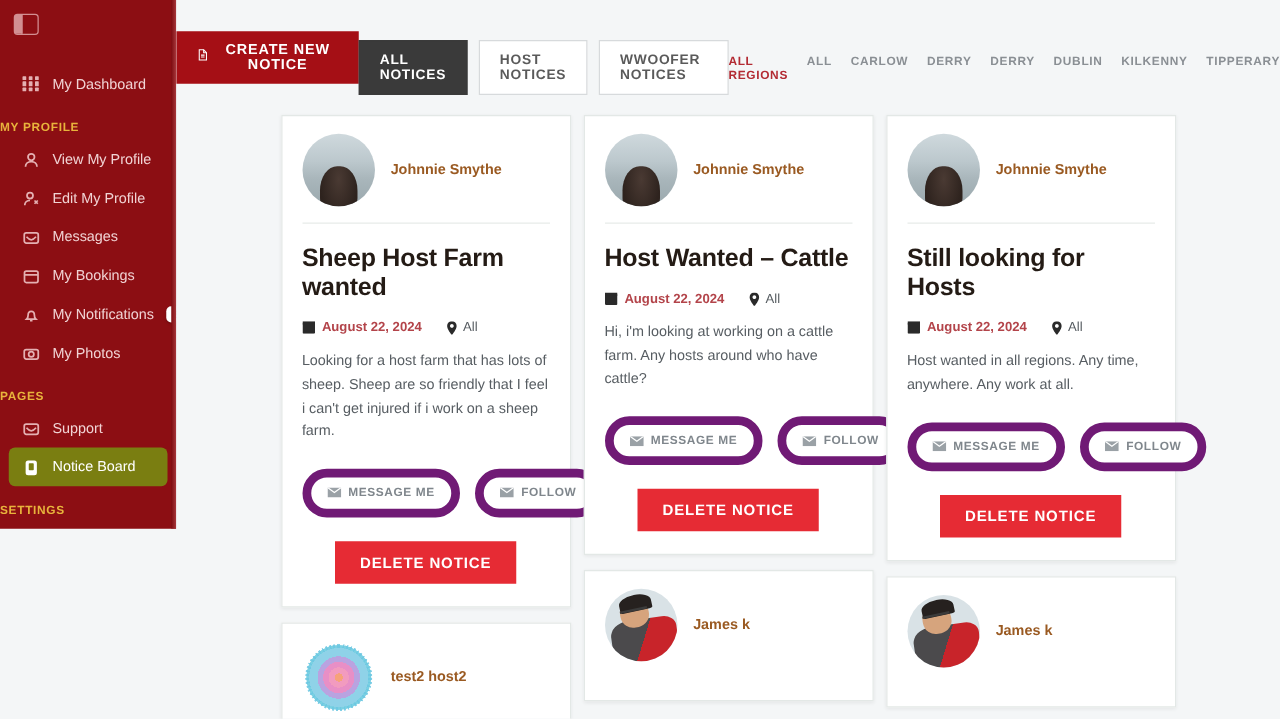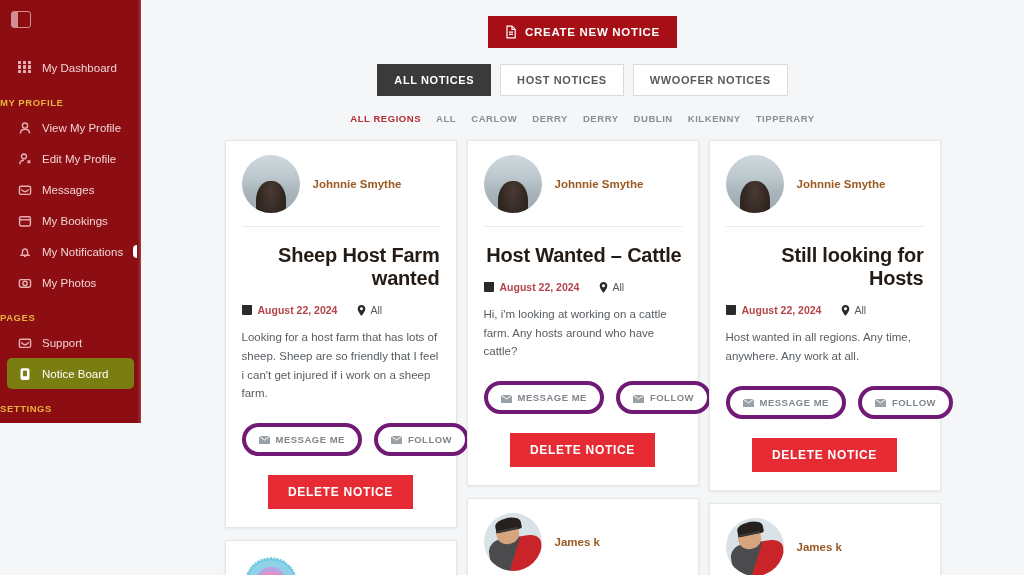--- a/index.html
+++ b/index.html
@@ -57,21 +57,21 @@
 
   
   .grid-ico { display:grid; grid-template-columns:repeat(3,1fr); grid-template-rows:repeat(3,1fr); gap:1.5px; width:13px; height:13px;}
   .grid-ico i { background:#e4b0b2; display:block; border-radius:.5px; }
 
   
   #main {
     flex: 1; height:575px; background:#f4f6f7;
     overflow: hidden; position:relative;
   }
-  #topbar { padding-top: 16px; display:flex; flex-direction:column; align-items:center; }
+  #topbar { padding-top: 16px; display:flex; align-items:center; }
   .create-btn {
     background:#a50f15; color:#fff; border:none;
     font-size:11.5px; font-weight:700; letter-spacing:.7px;
     padding: 9px 17px; display:inline-flex; align-items:center; gap:8px;
     cursor:pointer;
   }
   .create-btn .doc-ico { width:12px; height:14px; display:block; }
 
   .tabs { display:flex; gap:9px; margin-top:16px; }
   .tab {
@@ -128,32 +128,32 @@
   .av-mandala {
     background:#fff; display:flex; align-items:center; justify-content:center;
   }
   .av-mandala .m1 { position:absolute; inset:3px; border-radius:50%; background:radial-gradient(circle,#f6a27a 0 9%, #f29bbf 9% 22%, #e88fc6 22% 34%, #b9a3e0 34% 46%, #8fd2e8 46% 64%, #7ad0e2 64% 76%, #ffffff 76% 100%); }
   .av-mandala .m2 { position:absolute; inset:2px; border-radius:50%; background:repeating-conic-gradient(from 0deg, rgba(109,199,226,.85) 0deg 3deg, rgba(255,255,255,0) 3deg 7deg); -webkit-mask:radial-gradient(circle, transparent 0 62%, #000 62% 100%); mask:radial-gradient(circle, transparent 0 62%, #000 62% 100%); }
 
   .author { color:#9a5a22; font-size:11.5px; font-weight:700; }
   .card-div { border-top:1px solid #e8ebe9; }
   .card-title {
     font-size:20px; font-weight:700; color:#241b15; line-height:1.16;
-    text-align:right; margin: 17px 0 14px 0; letter-spacing:-.2px;
+    text-align:left; margin: 17px 0 14px 0; letter-spacing:-.2px;
   }
   .meta { display:flex; align-items:center; gap:6px; font-size:10.5px; color:#b3444a; font-weight:700; }
   .meta .sep { width:8px; }
   .meta .loc { color:#555b60; font-weight:400; display:flex; align-items:center; gap:4px; }
   .cal-ico { width:10px; height:10px; display:inline-block; }
   .pin-ico { width:9px; height:11px; display:inline-block; }
   .excerpt { margin-top:12px; font-size:11.5px; line-height:1.62; color:#575d62; }
   .actions { display:flex; gap:12px; margin-top:20px; }
   .pill {
     display:inline-flex; align-items:center; gap:6px;
-    border:4px solid #701a75; border-radius:20px; background:#fff;
+    border:7px solid #701a75; border-radius:20px; background:#fff;
     color:#7f868c; font-size:9.5px; font-weight:700; letter-spacing:.5px;
     padding:7px 13px; cursor:pointer; white-space:nowrap;
   }
   .pill .env { width:11px; height:8px; display:block; }
   .delete-btn {
     display:block; margin: 19px auto 0 auto;
     background:#e62b34; color:#fff; border:none;
     font-size:12px; font-weight:700; letter-spacing:.7px;
     padding:10px 20px; cursor:pointer;
   }

